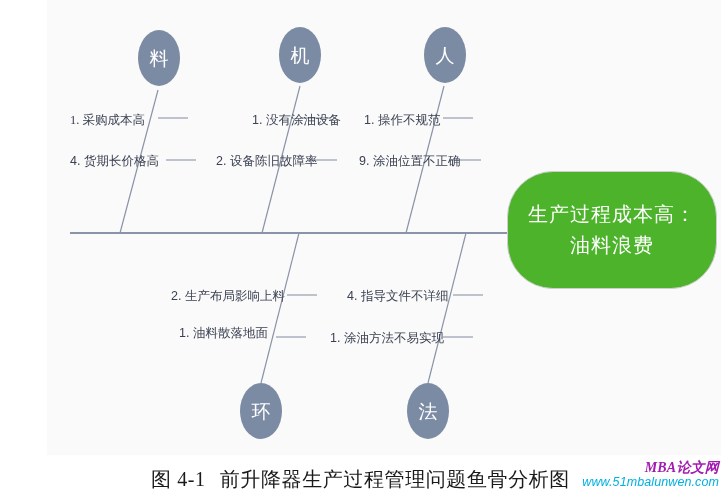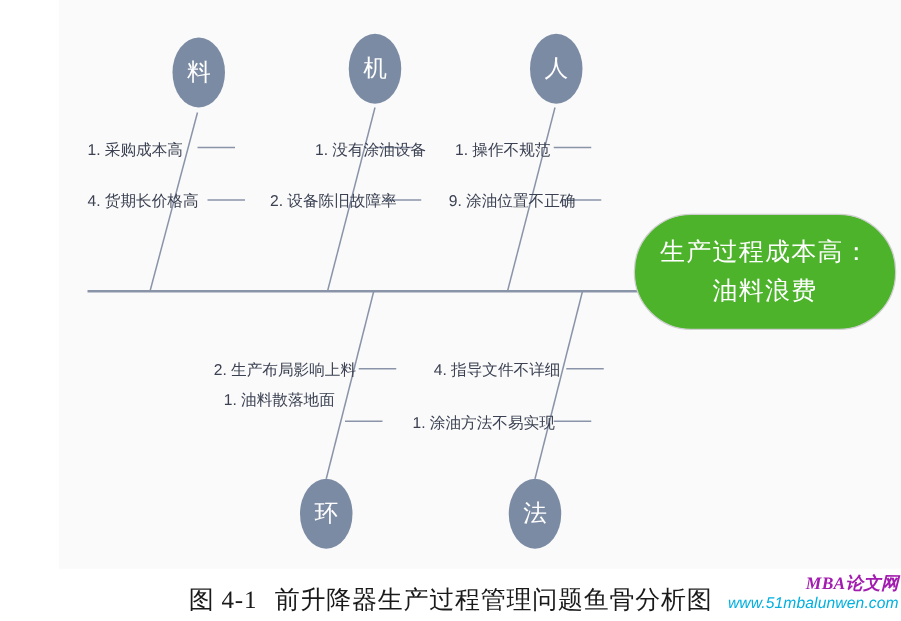--- a/index.html
+++ b/index.html
@@ -63,42 +63,42 @@
   
   .cause-label {
     position: absolute;
     font-size: 12.5px;
     color: #3b4152;
     white-space: nowrap;
     font-family: "Liberation Sans", "DejaVu Sans", sans-serif;
   }
 
   
-  #cause-liao-1 { left: 70px;  top: 112px; }
+  #cause-liao-1 { left: 70px;  top: 112px; font-family: Liberation Serif, serif; }
   #cause-liao-2 { left: 70px;  top: 153px; }
   
   #cause-ji-1   { left: 216px; top: 112px; margin-left: 36px; }
   #cause-ji-2   { left: 216px; top: 153px; }
   
   #cause-ren-1  { left: 364px; top: 112px; }
   #cause-ren-2  { left: 359px; top: 153px; }
   
   #cause-huan-2 { left: 171px; top: 288px; }
-  #cause-huan-1 { left: 179px; top: 312px; text-align: right; }
+  #cause-huan-1 { left: 179px; top: 325px; text-align: right; }
   
   #cause-fa-2   { left: 347px; top: 288px; }
   #cause-fa-1   { left: 330px; top: 330px; }
 
   
   #effect-box {
     position: absolute;
     left: 507px;
     top: 171px;
     width: 210px;
-    height: 93px;
+    height: 118px;
     background: #4cb32b;
     border: 1px solid #cfcfcf;
     border-radius: 46px;
     display: flex;
     flex-direction: column;
     align-items: center;
     justify-content: center;
     box-sizing: border-box;
   }
   #effect-box .effect-line {

